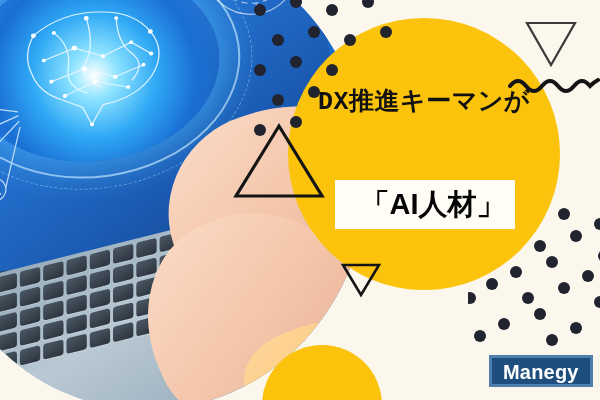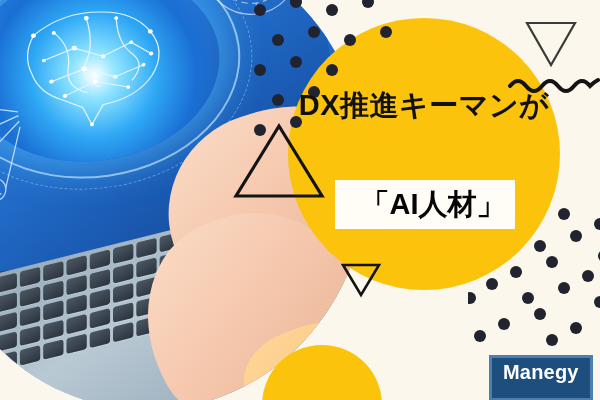--- a/index.html
+++ b/index.html
@@ -138,24 +138,25 @@
   .tri-down-lg { left:524px; top:20px; }
   .squiggle  { left:508px; top:74px; }
 
   
   .headline {
     position:absolute;
     left:288px; top:86px;
     width:272px;
     text-align:center;
     color:#111111;
-    font-size:29px;
+    font-size:25px;
     font-weight:600;
     line-height:1.34;
     letter-spacing:.5px;
+    font-family:Liberation Mono, monospace;
   }
   .headline .line { display:block; white-space:nowrap; }
 
   .keyword-box {
     position:absolute;
     left:335px; top:180px;
     width:180px; height:49px;
     background:#fffdf6;
     display:flex; align-items:center; justify-content:center;padding-left:16px;
   }
@@ -169,21 +170,21 @@
 
   
   .logo {
     position:absolute;
     left:489px; top:355px;
     padding:3px;
     background:#4d7eae;
   }
   .logo-inner {
     background:#1d4e7e;
-    padding:4px 11px 16px 11px;
+    padding:4px 11px 2px 11px;
   }
   .logo-text {
     color:#ffffff;
     font-size:20px;
     font-weight:700;
     letter-spacing:.2px;
     line-height:1;
     display:block;
   }
 </style>

